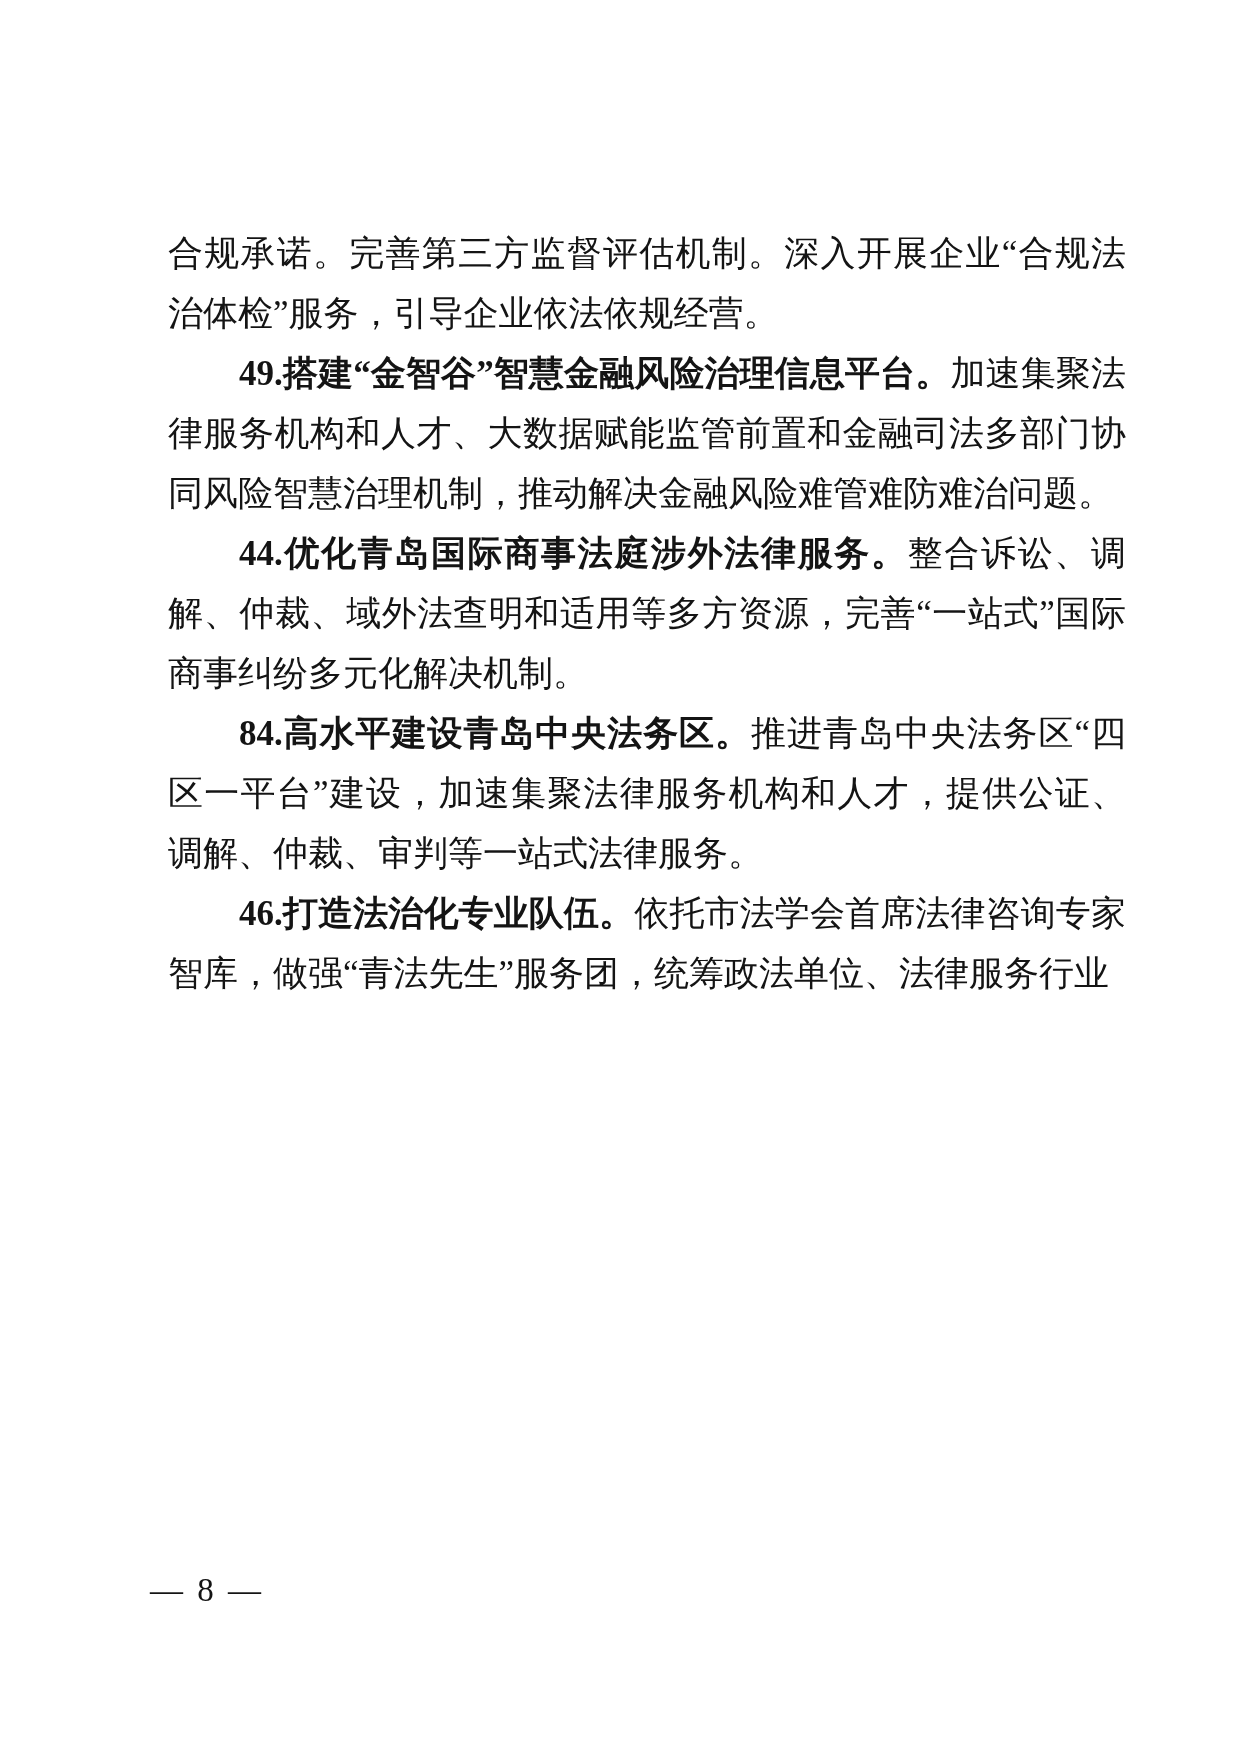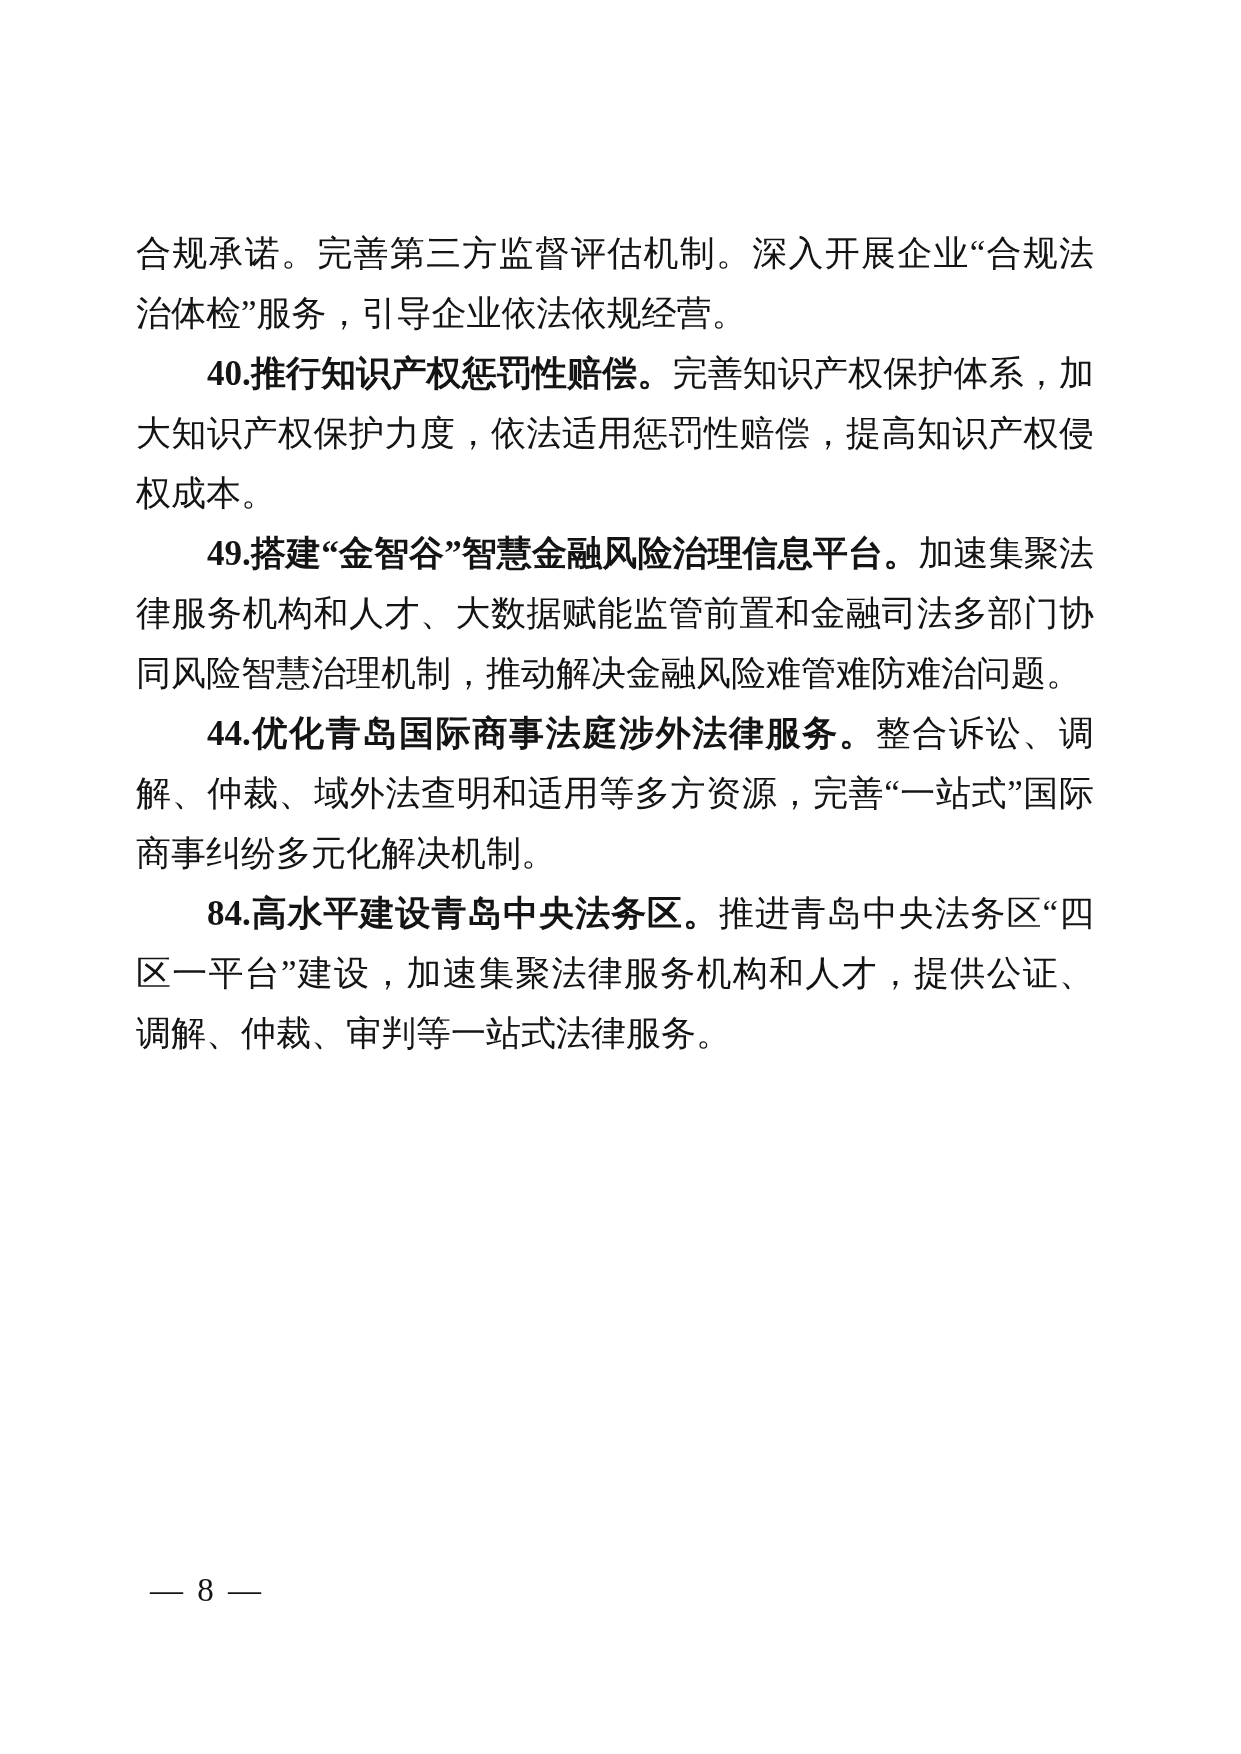--- a/index.html
+++ b/index.html
@@ -8,21 +8,21 @@
     position: relative;
     width: 1241px;
     height: 1754px;
     background: #ffffff;
     font-family: "Liberation Serif", "DejaVu Serif", serif;
     color: #141414;
     overflow: hidden;
   }
   .content {
     position: absolute;
-    left: 136px;
+    left: 168px;
     top: 224px;
     width: 958px;
   }
   .para {
     font-size: 35px;
     line-height: 60px;
     text-align: justify;
     text-justify: inter-character;
     word-break: break-all;
   }
@@ -38,27 +38,27 @@
   }
 </style>
 </head>
 <body>
 
 <div class="page">
   <div class="content">
 
     <p class="para"><span class="lead"></span><span>合规承诺。完善第三方监督评估机制。深入开展企业“合规法治体检”服务，引导企业依法依规经营。</span></p>
 
-    <p class="para indented"><span class="lead">40.推行知识产权惩罚性赔偿。</span><span>完善知识产权保护体系，加大知识产权保护力度，依法适用惩罚性赔偿，提高知识产权侵权成本。</span></p>
 
 
     <p class="para indented"><span class="lead">49.搭建“金智谷”智慧金融风险治理信息平台。</span><span>加速集聚法律服务机构和人才、大数据赋能监管前置和金融司法多部门协同风险智慧治理机制，推动解决金融风险难管难防难治问题。</span></p>
 
 
     <p class="para indented"><span class="lead">44.优化青岛国际商事法庭涉外法律服务。</span><span>整合诉讼、调解、仲裁、域外法查明和适用等多方资源，完善“一站式”国际商事纠纷多元化解决机制。</span></p>
 
     <p class="para indented"><span class="lead">84.高水平建设青岛中央法务区。</span><span>推进青岛中央法务区“四区一平台”建设，加速集聚法律服务机构和人才，提供公证、调解、仲裁、审判等一站式法律服务。</span></p>
 
+    <p class="para indented"><span class="lead">46.打造法治化专业队伍。</span><span>依托市法学会首席法律咨询专家智库，做强“青法先生”服务团，统筹政法单位、法律服务行业</span></p>
 
   </div>
 
   <div class="footer">— 8 —</div>
 </div>
 
 </body></html>

